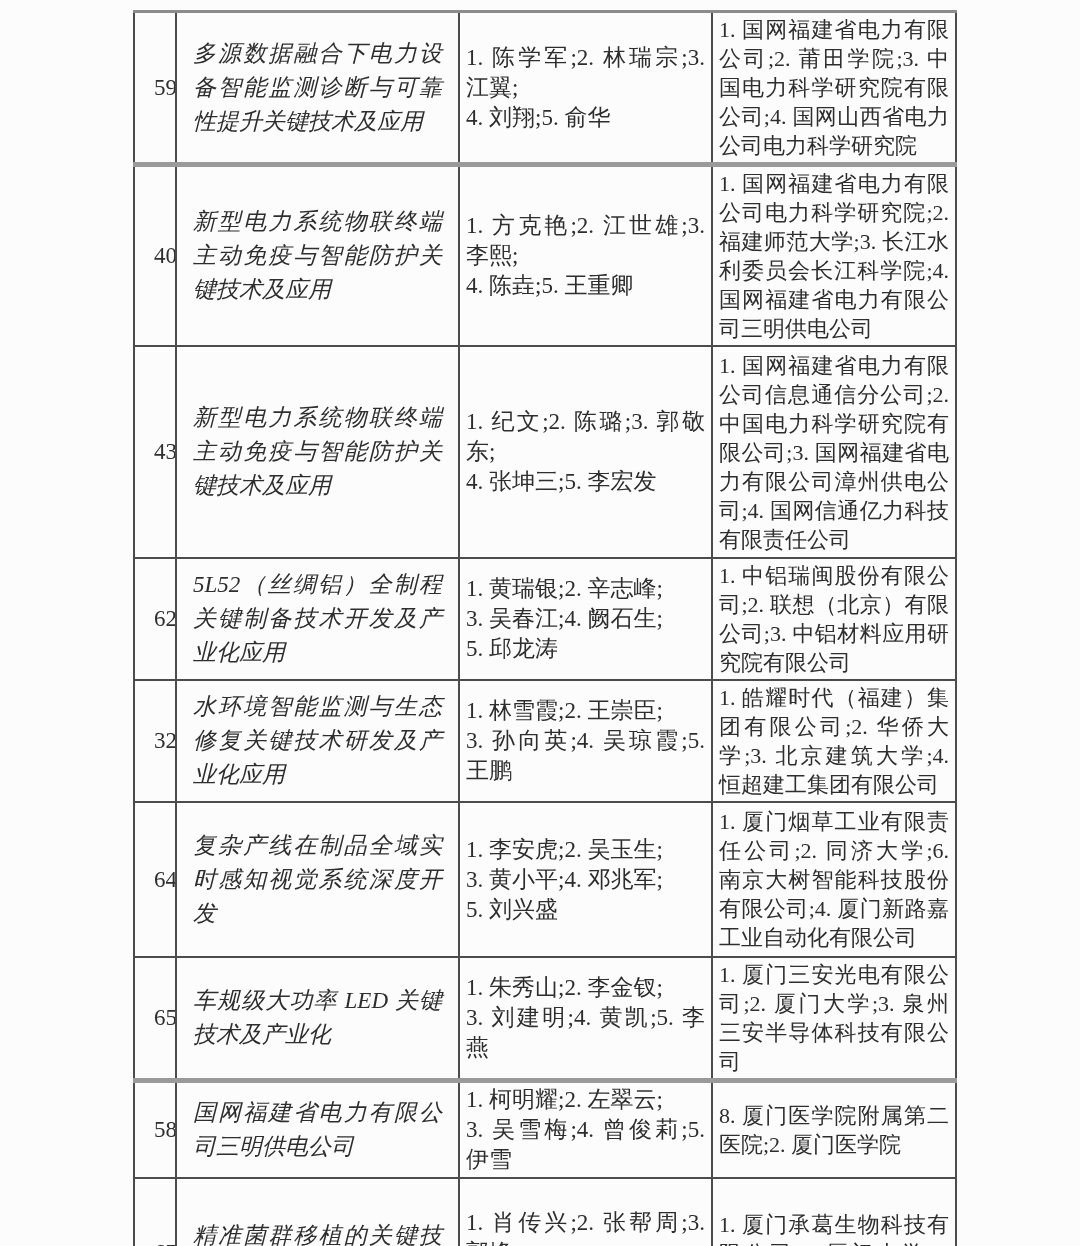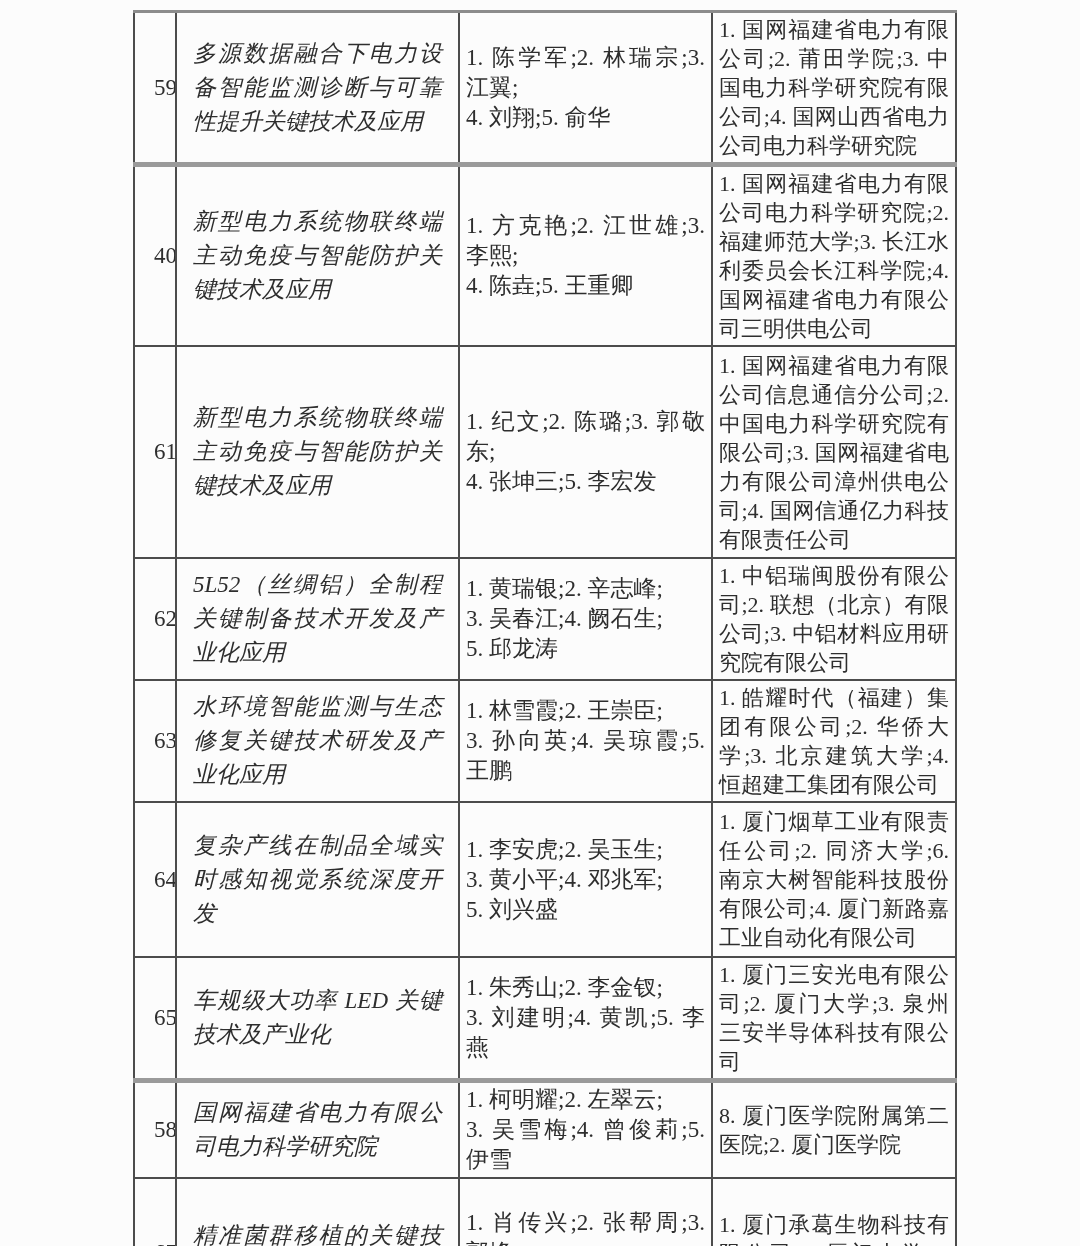--- a/index.html
+++ b/index.html
@@ -96,36 +96,36 @@
         <td class="orgs">1. 国网福建省电力有限公司;2. 莆田学院;3. 中国电力科学研究院有限公司;4. 国网山西省电力公司电力科学研究院</td>
       </tr>
       <tr class="h60">
         <td class="num">40</td>
         <td class="title">新型电力系统物联终端主动免疫与智能防护关键技术及应用</td>
         <td class="people">1. 方克艳;2. 江世雄;3. 李熙;
 4. 陈垚;5. 王重卿</td>
         <td class="orgs">1. 国网福建省电力有限公司电力科学研究院;2. 福建师范大学;3. 长江水利委员会长江科学院;4. 国网福建省电力有限公司三明供电公司</td>
       </tr>
       <tr class="h61">
-        <td class="num">61</td>
+        <td class="num">43</td>
         <td class="title">新型电力系统物联终端主动免疫与智能防护关键技术及应用</td>
         <td class="people">1. 纪文;2. 陈璐;3. 郭敬东;
 4. 张坤三;5. 李宏发</td>
         <td class="orgs">1. 国网福建省电力有限公司信息通信分公司;2. 中国电力科学研究院有限公司;3. 国网福建省电力有限公司漳州供电公司;4. 国网信通亿力科技有限责任公司</td>
       </tr>
       <tr class="h62">
         <td class="num">62</td>
         <td class="title">5L52（丝绸铝）全制程关键制备技术开发及产业化应用</td>
         <td class="people">1. 黄瑞银;2. 辛志峰;
 3. 吴春江;4. 阙石生;
 5. 邱龙涛</td>
         <td class="orgs">1. 中铝瑞闽股份有限公司;2. 联想（北京）有限公司;3. 中铝材料应用研究院有限公司</td>
       </tr>
       <tr class="h63">
-        <td class="num">63</td>
+        <td class="num">32</td>
         <td class="title">水环境智能监测与生态修复关键技术研发及产业化应用</td>
         <td class="people">1. 林雪霞;2. 王崇臣;
 3. 孙向英;4. 吴琼霞;5. 王鹏</td>
         <td class="orgs">1. 皓耀时代（福建）集团有限公司;2. 华侨大学;3. 北京建筑大学;4. 恒超建工集团有限公司</td>
       </tr>
       <tr class="h64">
         <td class="num">64</td>
         <td class="title">复杂产线在制品全域实时感知视觉系统深度开发</td>
         <td class="people">1. 李安虎;2. 吴玉生;
 3. 黄小平;4. 邓兆军;
@@ -134,21 +134,21 @@
       </tr>
       <tr class="split h65">
         <td class="num">65</td>
         <td class="title">车规级大功率 LED 关键技术及产业化</td>
         <td class="people">1. 朱秀山;2. 李金钗;
 3. 刘建明;4. 黄凯;5. 李燕</td>
         <td class="orgs">1. 厦门三安光电有限公司;2. 厦门大学;3. 泉州三安半导体科技有限公司</td>
       </tr>
       <tr class="h66">
         <td class="num">58</td>
-        <td class="title">国网福建省电力有限公司电力科学研究院</td>
+        <td class="title">国网福建省电力有限公司三明供电公司</td>
         <td class="people">1. 柯明耀;2. 左翠云;
 3. 吴雪梅;4. 曾俊莉;5. 伊雪</td>
         <td class="orgs">8. 厦门医学院附属第二医院;2. 厦门医学院</td>
       </tr>
       <tr class="h67">
         <td class="num">67</td>
         <td class="title">精准菌群移植的关键技术创新与临床应用</td>
         <td class="people">1. 肖传兴;2. 张帮周;3. 郭峰;
 4. 陈丰霖;5. 何剑全</td>
         <td class="orgs">1. 厦门承葛生物科技有限公司;2. 厦门大学;3. 福建医科大学附属协和</td>

